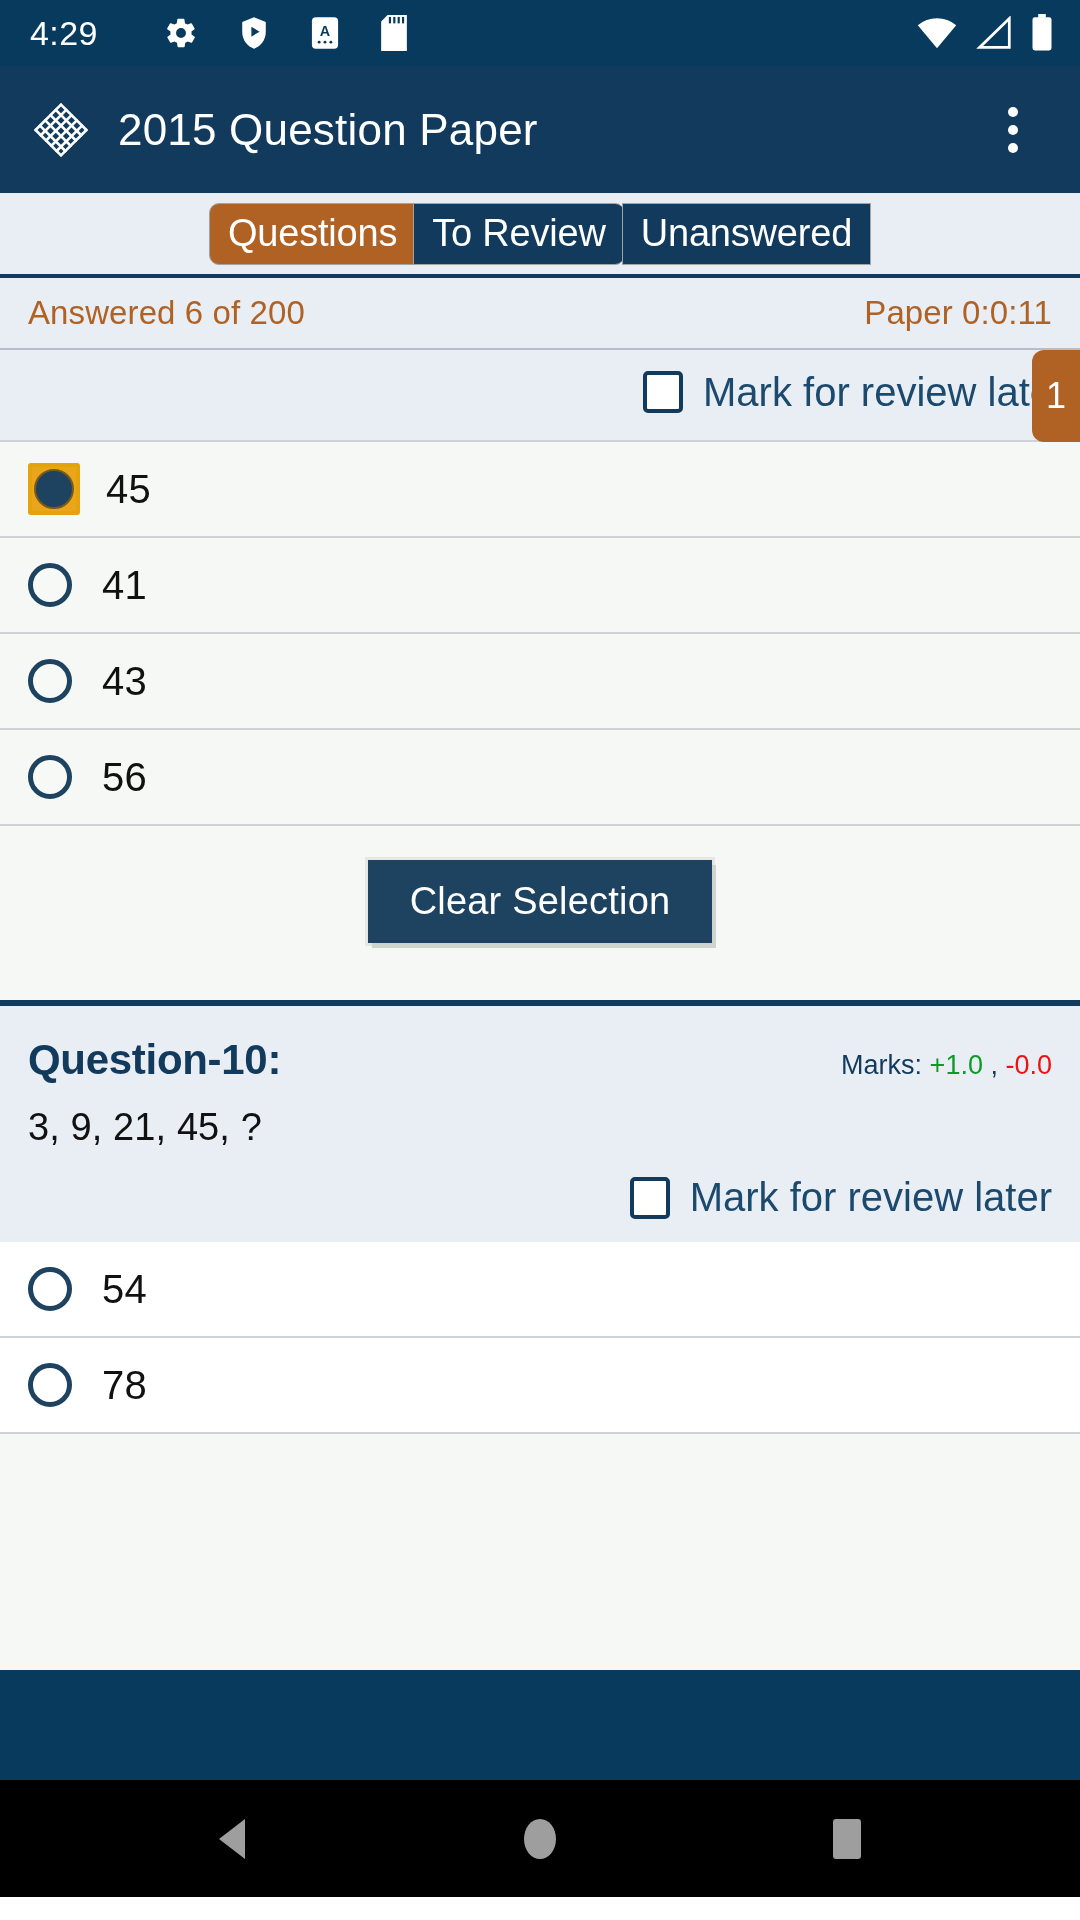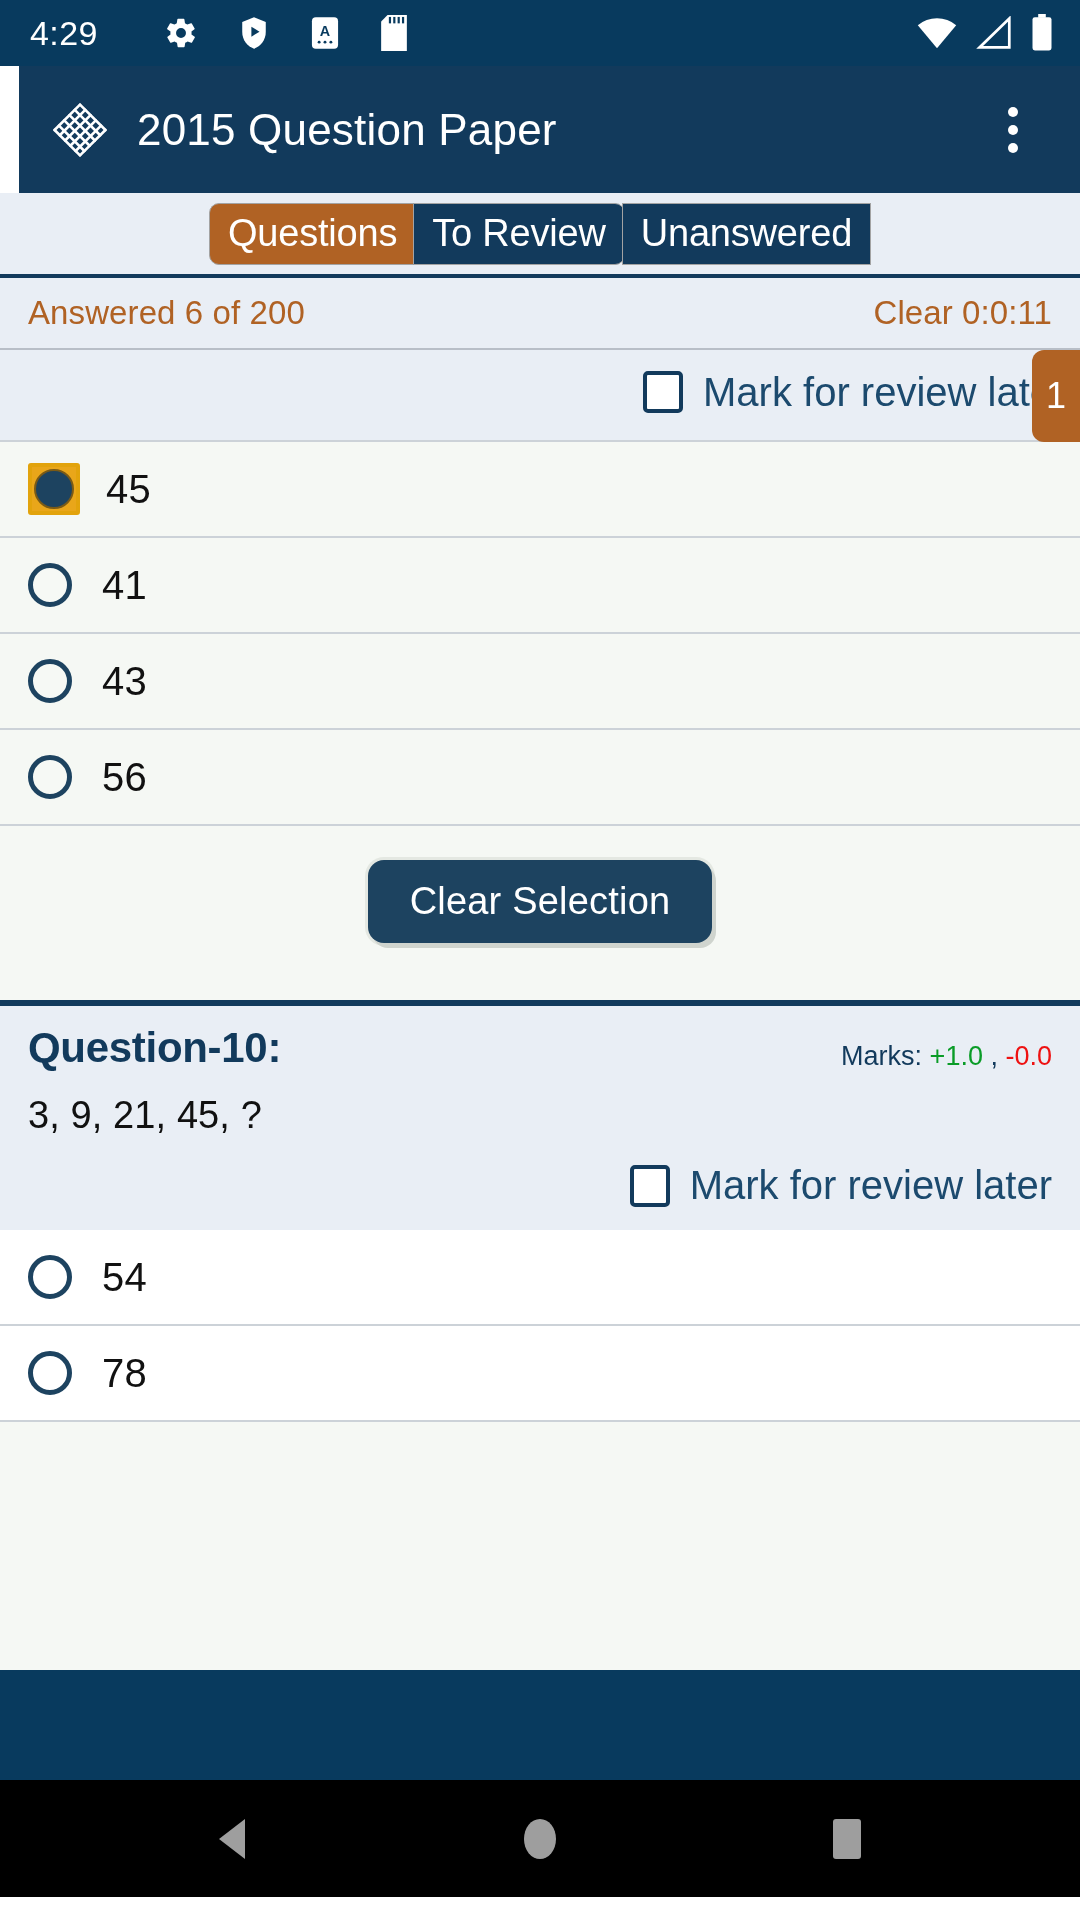--- a/index.html
+++ b/index.html
@@ -55,21 +55,20 @@
 
   
   .app-bar {
     position: relative;
     height: 127px;
     background: #123a5c;
     display: flex;
     align-items: center;
     padding: 0 40px 0 30px;
     box-sizing: border-box;
-    margin-left: 19px;
   }
   .app-logo {
     width: 62px;
     height: 62px;
     margin-right: 26px;
     flex: none;
   }
   .app-title {
     color: #ffffff;
     font-size: 44px;
@@ -164,23 +163,23 @@
   }
   .q-card-head.partial {
     height: 92px;
     display: flex;
     align-items: center;
     justify-content: flex-end;
     border-bottom: 2px solid #ccd2d8;
   }
   .q-head-row {
     display: flex;
-    align-items: flex-end;
+    align-items: center;
     justify-content: space-between;
-    padding-top: 18px;
+    padding-top: 30px;
   }
   .q-number {
     color: #123a5c;
     font-size: 42px;
     font-weight: 700;
     letter-spacing: -0.3px;
   }
   .q-marks {
     font-size: 27px;
     color: #123a5c;
@@ -294,21 +293,21 @@
     display: flex;
     align-items: center;
     justify-content: center;
     background: #f5f8f4;
   }
   .clear-btn {
     background: #1d4360;
     color: #ffffff;
     font-size: 38px;
     padding: 20px 42px;
-    border-radius: 16px;
+    border-radius: 0;
     border: none;
     box-shadow: 4px 5px 0 #cfd4ce, 0 0 0 3px #e4e8e2;
     font-family: "Liberation Sans", sans-serif;
     letter-spacing: 0.2px;
   }
 
   .card-gap {
     height: 30px;
     background: #f5f8f4;
     border-bottom: 6px solid #123a5c;
@@ -401,21 +400,21 @@
   </div>
 
   <div class="tab-bar">
     <div class="tab active rounded-left">Questions</div>
     <div class="tab rounded-right">To Review</div>
     <div class="tab">Unanswered</div>
   </div>
 
   <div class="progress-row">
     <div class="progress-text">Answered 6 of 200</div>
-    <div class="time-text">Clear 0:0:11</div>
+    <div class="time-text">Paper 0:0:11</div>
   </div>
 
   <div class="content">
 
     <div class="q-card-head partial">
       <div class="review-row">
         <span class="checkbox"></span>
         <span class="review-label">Mark for review late</span>
       </div>
       <div class="q-badge">1</div>

